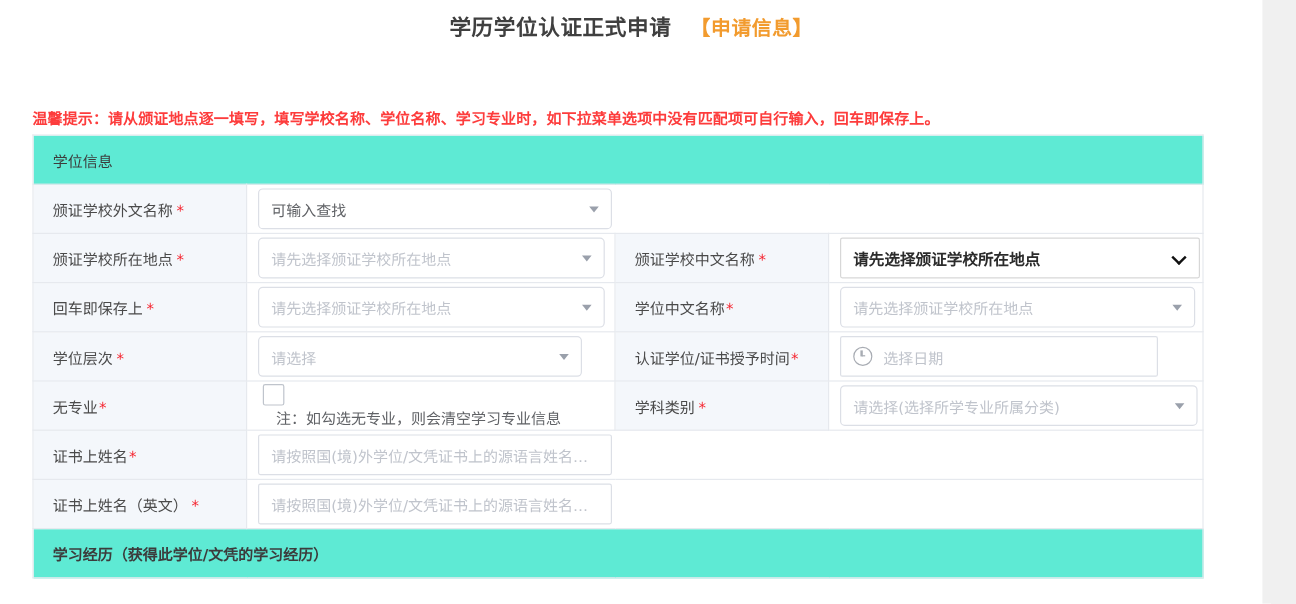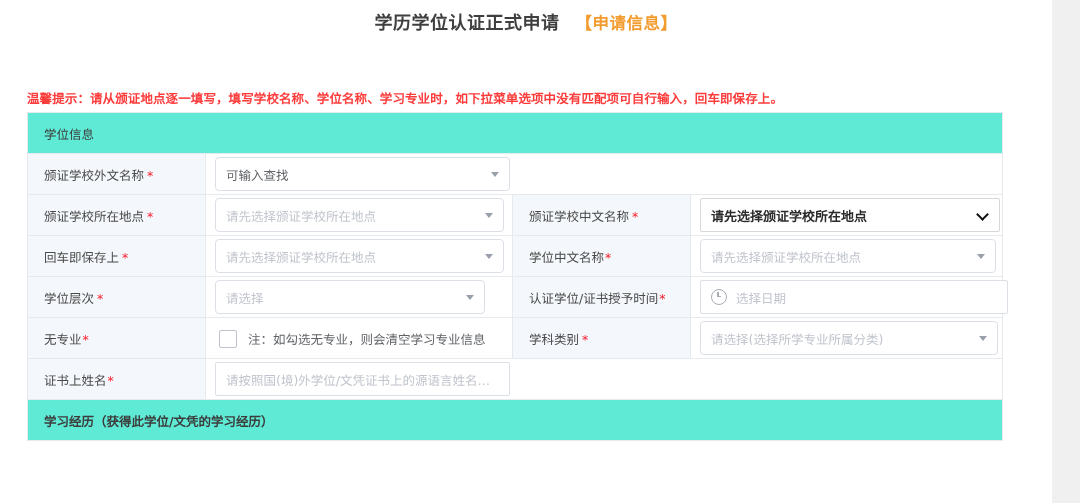--- a/index.html
+++ b/index.html
@@ -196,22 +196,23 @@
     content: "";
     position: absolute;
     left: 5.8px;
     top: 6.2px;
     width: 3.6px;
     height: 1.3px;
     background: #a8acb3;
   }
   .checkrow {
     display: flex;
-    align-items: flex-end;
+    align-items: flex-start;
     padding-left: 4px;
+    flex-direction: column;
   }
   .checkbox {
     width: 16px;
     height: 16px;
     border: 1px solid #bfc4cc;
     border-radius: 2px;
     background: #ffffff;
     flex: 0 0 auto;
   }
   .checknote {
@@ -306,21 +307,21 @@
         <td class="fld">
           <div class="ctl" style="width:270px">
             <span class="txt">请选择</span>
             <span class="caret"></span>
           </div>
         </td>
         <td class="lbl">
           <span>认证学位/证书授予时间</span><span class="req tight">*</span>
         </td>
         <td class="fld">
-          <div class="ctl plain" style="width:308px">
+          <div class="ctl plain" style="width:265px">
             <span class="clock"></span>
             <span class="txt">选择日期</span>
           </div>
         </td>
       </tr>
 
 
       <tr>
         <td class="lbl">
           <span>无专业</span><span class="req tight">*</span>
@@ -346,20 +347,30 @@
         <td class="lbl">
           <span>证书上姓名</span><span class="req tight">*</span>
         </td>
         <td class="fld" colspan="3">
           <div class="ctl plain" style="width:295px">
             <span class="txt">请按照国(境)外学位/文凭证书上的源语言姓名填写</span>
           </div>
         </td>
       </tr>
 
+      <tr>
+        <td class="lbl">
+          <span>证书上姓名（英文）</span><span class="req">*</span>
+        </td>
+        <td class="fld" colspan="3">
+          <div class="ctl plain" style="width:295px">
+            <span class="txt">请按照国(境)外学位/文凭证书上的源语言姓名填写</span>
+          </div>
+        </td>
+      </tr>
 
       <tr>
         <td class="sect" colspan="4">学习经历（获得此学位/文凭的学习经历）</td>
       </tr>
 
     </tbody>
   </table>
 
 </div>
 

